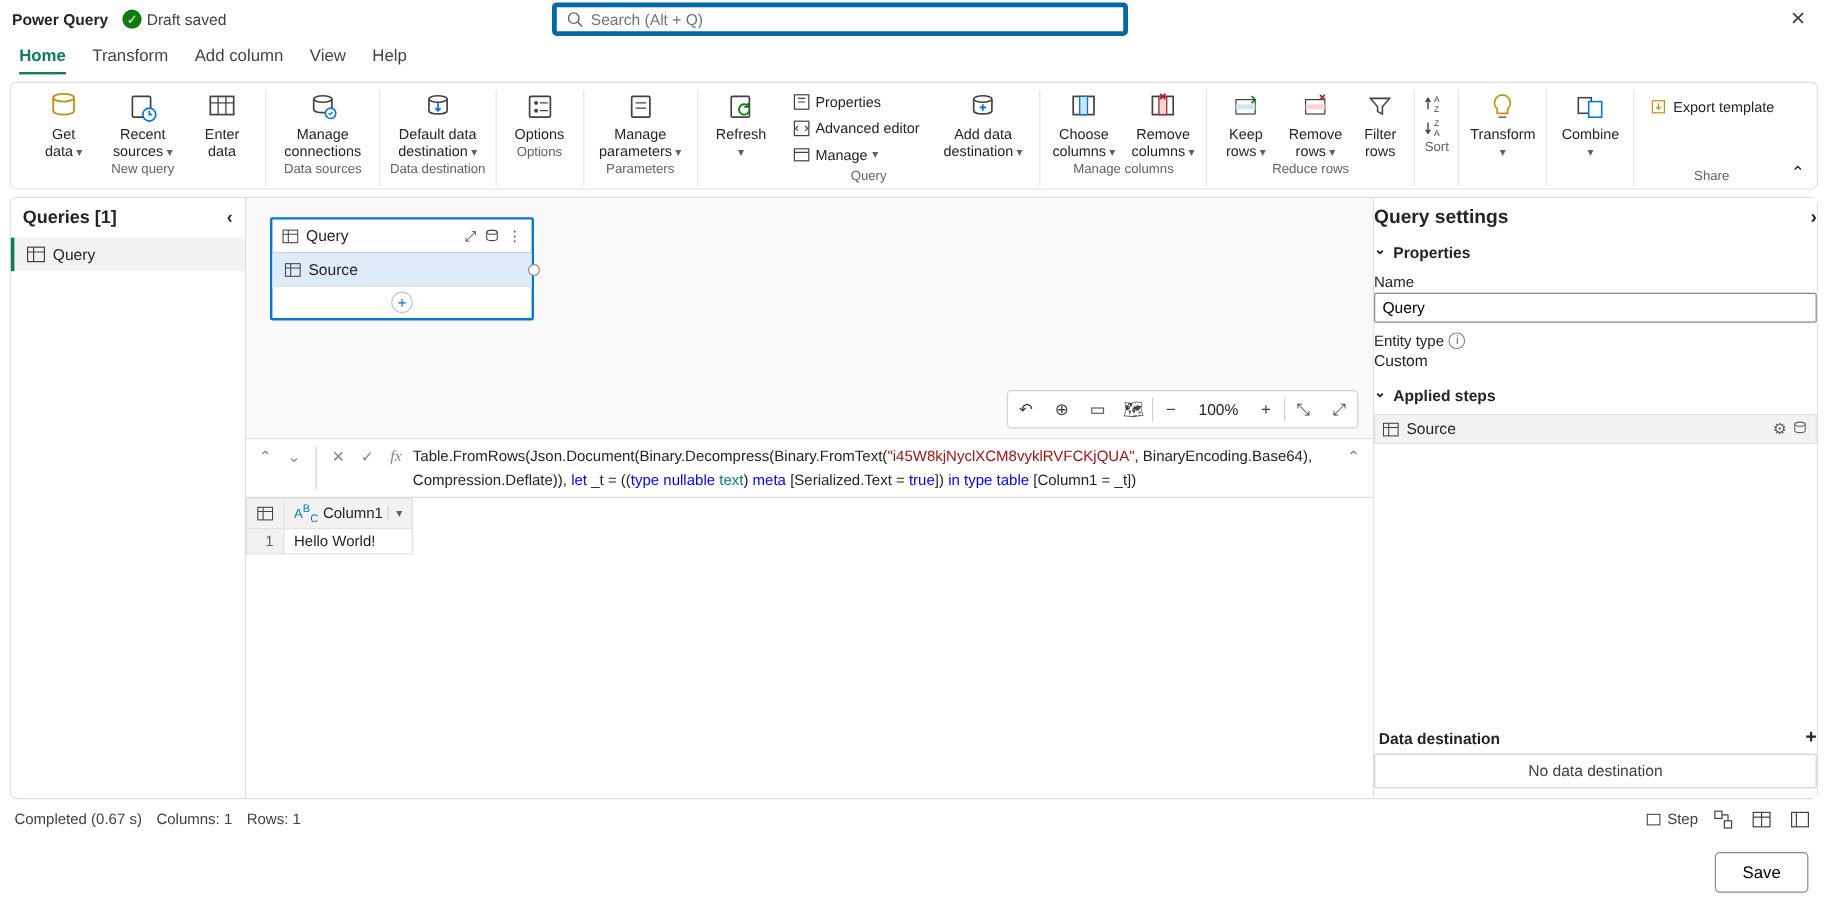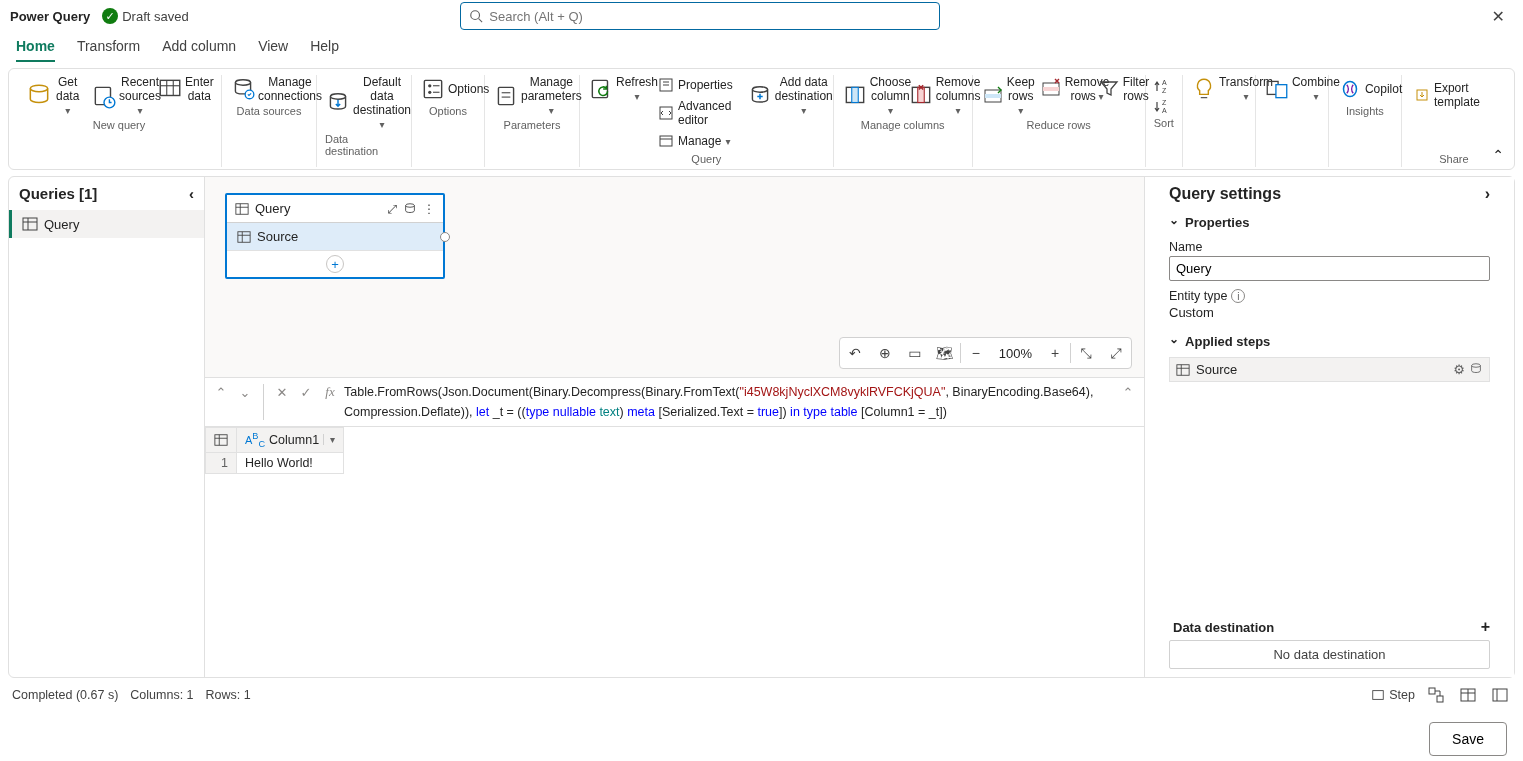--- a/index.html
+++ b/index.html
@@ -4,37 +4,37 @@
 <style>
 * { box-sizing: border-box; margin: 0; padding: 0; font-family: "Segoe UI", Tahoma, sans-serif; }
 body { background: #fff; width: 1523px; height: 761px; overflow: hidden; font-size: 13px; color: #242424; }
 
 
 .topbar { display: flex; align-items: center; height: 32px; padding: 0 10px; }
 .topbar .app-title { font-weight: 600; margin-right: 12px; }
 .topbar .status { display: flex; align-items: center; gap: 4px; color: #424242; font-size: 13px; }
 .topbar .status-icon { width: 16px; height: 16px; border-radius: 50%; background: #107c10; display: inline-flex; align-items: center; justify-content: center; color: #fff; font-size: 11px; }
 .topbar .search-wrap { margin-left: auto; margin-right: auto; }
-.topbar .search { width: 480px; height: 28px; border: 1px solid #0369a1; border-radius: 4px; padding: 0 8px; display: flex; align-items: center; gap: 6px; background: #fff; }
+.topbar .search { width: 480px; height: 28px; border: 4px solid #0369a1; border-radius: 4px; padding: 0 8px; display: flex; align-items: center; gap: 6px; background: #fff; }
 .topbar .search input { border: none; outline: none; flex: 1; font-size: 13px; background: transparent; }
 .topbar .close { margin-left: auto; font-size: 16px; color: #424242; cursor: pointer; padding: 4px 8px; }
 
 
 .menutabs { display: flex; gap: 22px; padding: 6px 16px 0 16px; border-bottom: none; }
 .menutabs .tab { padding-bottom: 6px; font-size: 14px; color: #424242; cursor: pointer; }
 .menutabs .tab.active { color: #0f7b5f; border-bottom: 2px solid #0f7b5f; font-weight: 600; }
 
 
 .ribbon-wrap { margin: 6px 8px 6px 8px; border: 1px solid #e0e0e0; border-radius: 6px; padding: 6px 8px 2px 8px; position: relative; }
 .ribbon { display: flex; align-items: stretch; }
 .rgroup { display: flex; flex-direction: column; align-items: center; padding: 0 8px; border-right: 1px solid #e5e5e5; }
 .rgroup:last-child { border-right: none; }
 .rgroup-label { font-size: 11px; color: #616161; margin-top: 2px; padding-bottom: 2px; }
 .rbuttons { display: flex; align-items: flex-start; gap: 10px; }
-.rbtn { display: flex; flex-direction: row; align-items: center; width: 56px; text-align: center; gap: 2px; cursor: pointer; font-size: 12px; color: #242424; }
+.rbtn { display: flex; flex-direction: column; align-items: center; width: 56px; text-align: center; gap: 2px; cursor: pointer; font-size: 12px; color: #242424; }
 .rbtn.wide { width: 78px; }
 .rbtn .ico { width: 32px; height: 28px; display: flex; align-items: center; justify-content: center; }
 .rbtn .lbl .caret::after { content: " \25BE"; font-size: 10px; color: #616161; }
 .rsmall-col { display: flex; flex-direction: column; gap: 2px; }
 .rsmall { display: flex; align-items: center; gap: 4px; font-size: 12px; padding: 2px 4px; cursor: pointer; }
 .rsmall .sico { width: 16px; height: 16px; display: inline-flex; align-items: center; justify-content: center; }
 .ribbon-collapse { position: absolute; right: 10px; bottom: 6px; font-size: 14px; cursor: pointer; }
 
 
 .main { display: flex; margin: 0 8px; border: 1px solid #e0e0e0; border-radius: 6px; height: 502px; }
@@ -75,21 +75,21 @@
 .grid { border-top: 1px solid #e0e0e0; background: #fff; flex: 1; overflow: auto; }
 .grid table { border-collapse: collapse; }
 .grid th, .grid td { border: 1px solid #e1e1e1; font-size: 12.5px; padding: 3px 8px; text-align: left; }
 .grid th { background: #f3f2f1; font-weight: 400; }
 .grid th.corner { width: 24px; text-align: center; }
 .grid th.rownum { width: 24px; text-align: right; background: #f3f2f1; color: #616161; }
 .grid .colhdr { display: flex; align-items: center; gap: 4px; }
 .grid .colhdr .dd { margin-left: auto; font-size: 10px; color: #616161; border-left:1px solid #d1d1d1; padding-left:6px; }
 
 
-.rightpanel { width: 370px; border-left: 1px solid #e0e0e0; display: flex; flex-direction: column; padding: 8px 24px; background: #fff; }
+.rightpanel { width: 370px; border-left: 1px solid #e0e0e0; display: flex; flex-direction: column; padding: 8px 0; background: #fff; }
 .rp-title { display: flex; align-items: center; justify-content: space-between; font-size: 16px; font-weight: 600; margin-bottom: 6px; }
 .rp-section-hdr { display: flex; align-items: center; gap: 4px; font-weight: 600; font-size: 13px; margin: 6px 0 4px 0; }
 .rp-section-hdr .chev::before { content: "\2304"; font-size: 12px; margin-right:2px; position:relative; top:-3px; }
 .rp-label { font-size: 12.5px; margin: 6px 0 2px 0; }
 .rp-input { width: 100%; border: 1px solid #8a8886; border-radius: 2px; padding: 4px 6px; font-size: 13px; }
 .rp-entity { display:flex; align-items:center; gap:4px; font-size: 12.5px; margin-top: 8px; }
 .rp-entity .info { width:14px;height:14px;border:1px solid #8a8886;border-radius:50%;display:inline-flex;align-items:center;justify-content:center;font-size:10px;color:#616161; }
 .rp-entity-val { font-size: 13px; margin-top: 2px; }
 .step-row { display: flex; align-items: center; gap: 6px; padding: 4px 6px; background: #f3f2f1; border: 1px solid #e1e1e1; font-size: 13px; margin-top:4px; }
 .step-row .sicons { margin-left: auto; display: flex; gap: 4px; color: #616161; }
@@ -315,21 +315,21 @@
   <div class="rgroup">
     <div class="rbuttons">
       <div class="rbtn">
         <span class="ico">
               <svg width="26" height="26" viewBox="0 0 24 24">
                 <rect x="4" y="4" width="16" height="14" fill="none" stroke="#424242" stroke-width="1.3"></rect>
                 <rect x="9" y="4" width="6" height="14" fill="#cde6f7" stroke="#0078d4"></rect>
               </svg>
             </span>
         <span class="lbl"><span style="white-space:pre-line">Choose
-column</span><span class="caret"></span></span>
+columns</span><span class="caret"></span></span>
       </div>
       <div class="rbtn">
         <span class="ico">
               <svg width="26" height="26" viewBox="0 0 24 24">
                 <rect x="4" y="4" width="16" height="14" fill="none" stroke="#424242" stroke-width="1.3"></rect>
                 <rect x="9" y="4" width="6" height="14" fill="#f7d4d4" stroke="#a4262c"></rect>
                 <path d="M10 2l4 4m0-4l-4 4" stroke="#a4262c" stroke-width="1.4"></path>
               </svg>
             </span>
         <span class="lbl"><span style="white-space:pre-line">Remove
@@ -422,34 +422,20 @@
                 <rect x="11" y="8" width="10" height="12" fill="#fff" stroke="#0078d4" stroke-width="1.2"></rect>
               </svg>
             </span>
         <span class="lbl"><span>Combine</span><br><span class="caret"></span></span>
       </div>
     </div>
     <div class="rgroup-label">&nbsp;</div>
   </div>
 
 
-  <div class="rgroup">
-    <div class="rbuttons">
-      <div class="rbtn">
-        <span class="ico">
-              <svg width="26" height="26" viewBox="0 0 24 24">
-                <path d="M6 12c0-4 3-7 6-7s6 3 6 7-3 7-6 7-6-3-6-7z" fill="none" stroke="#0078d4" stroke-width="1.4"></path>
-                <path d="M9 8c2 2 2 6 0 8m6-8c-2 2-2 6 0 8" fill="none" stroke="#7719aa" stroke-width="1.2"></path>
-              </svg>
-            </span>
-        <span class="lbl">Copilot</span>
-      </div>
-    </div>
-    <div class="rgroup-label">Insights</div>
-  </div>
 
   <div class="rgroup" style="border-right:none">
     <div class="rbuttons">
       <div class="rsmall" style="padding-top:6px">
             <span class="sico">
               <svg width="16" height="16" viewBox="0 0 16 16">
                 <rect x="3" y="3" width="10" height="10" fill="none" stroke="#c5900b"></rect>
                 <path d="M8 5v5m-2-2l2 2 2-2" stroke="#c5900b" fill="none"></path>
               </svg>
             </span>

